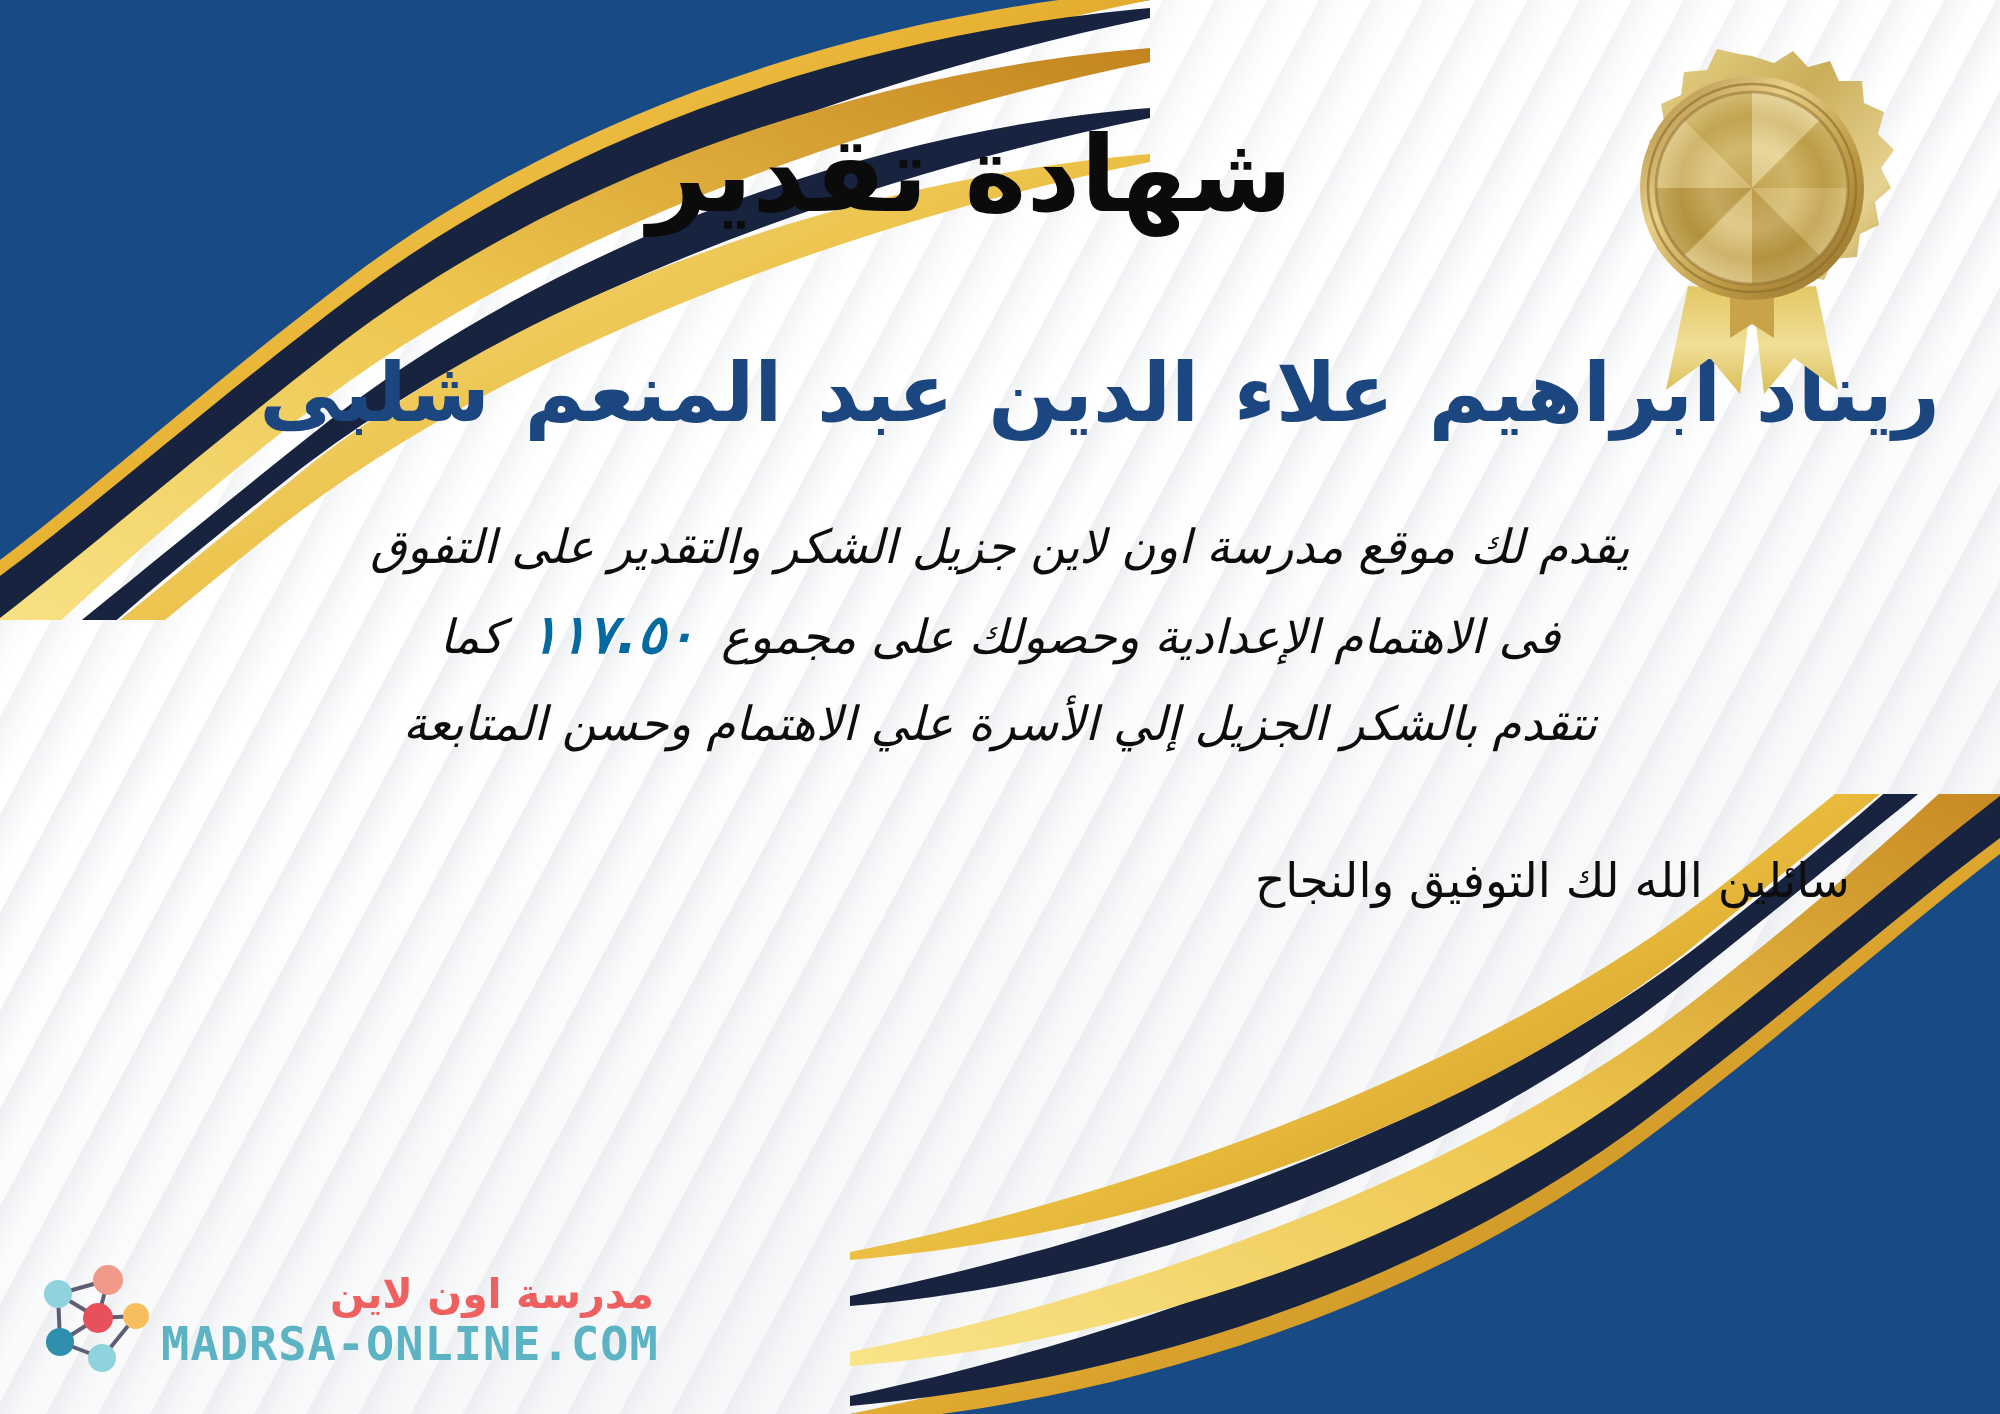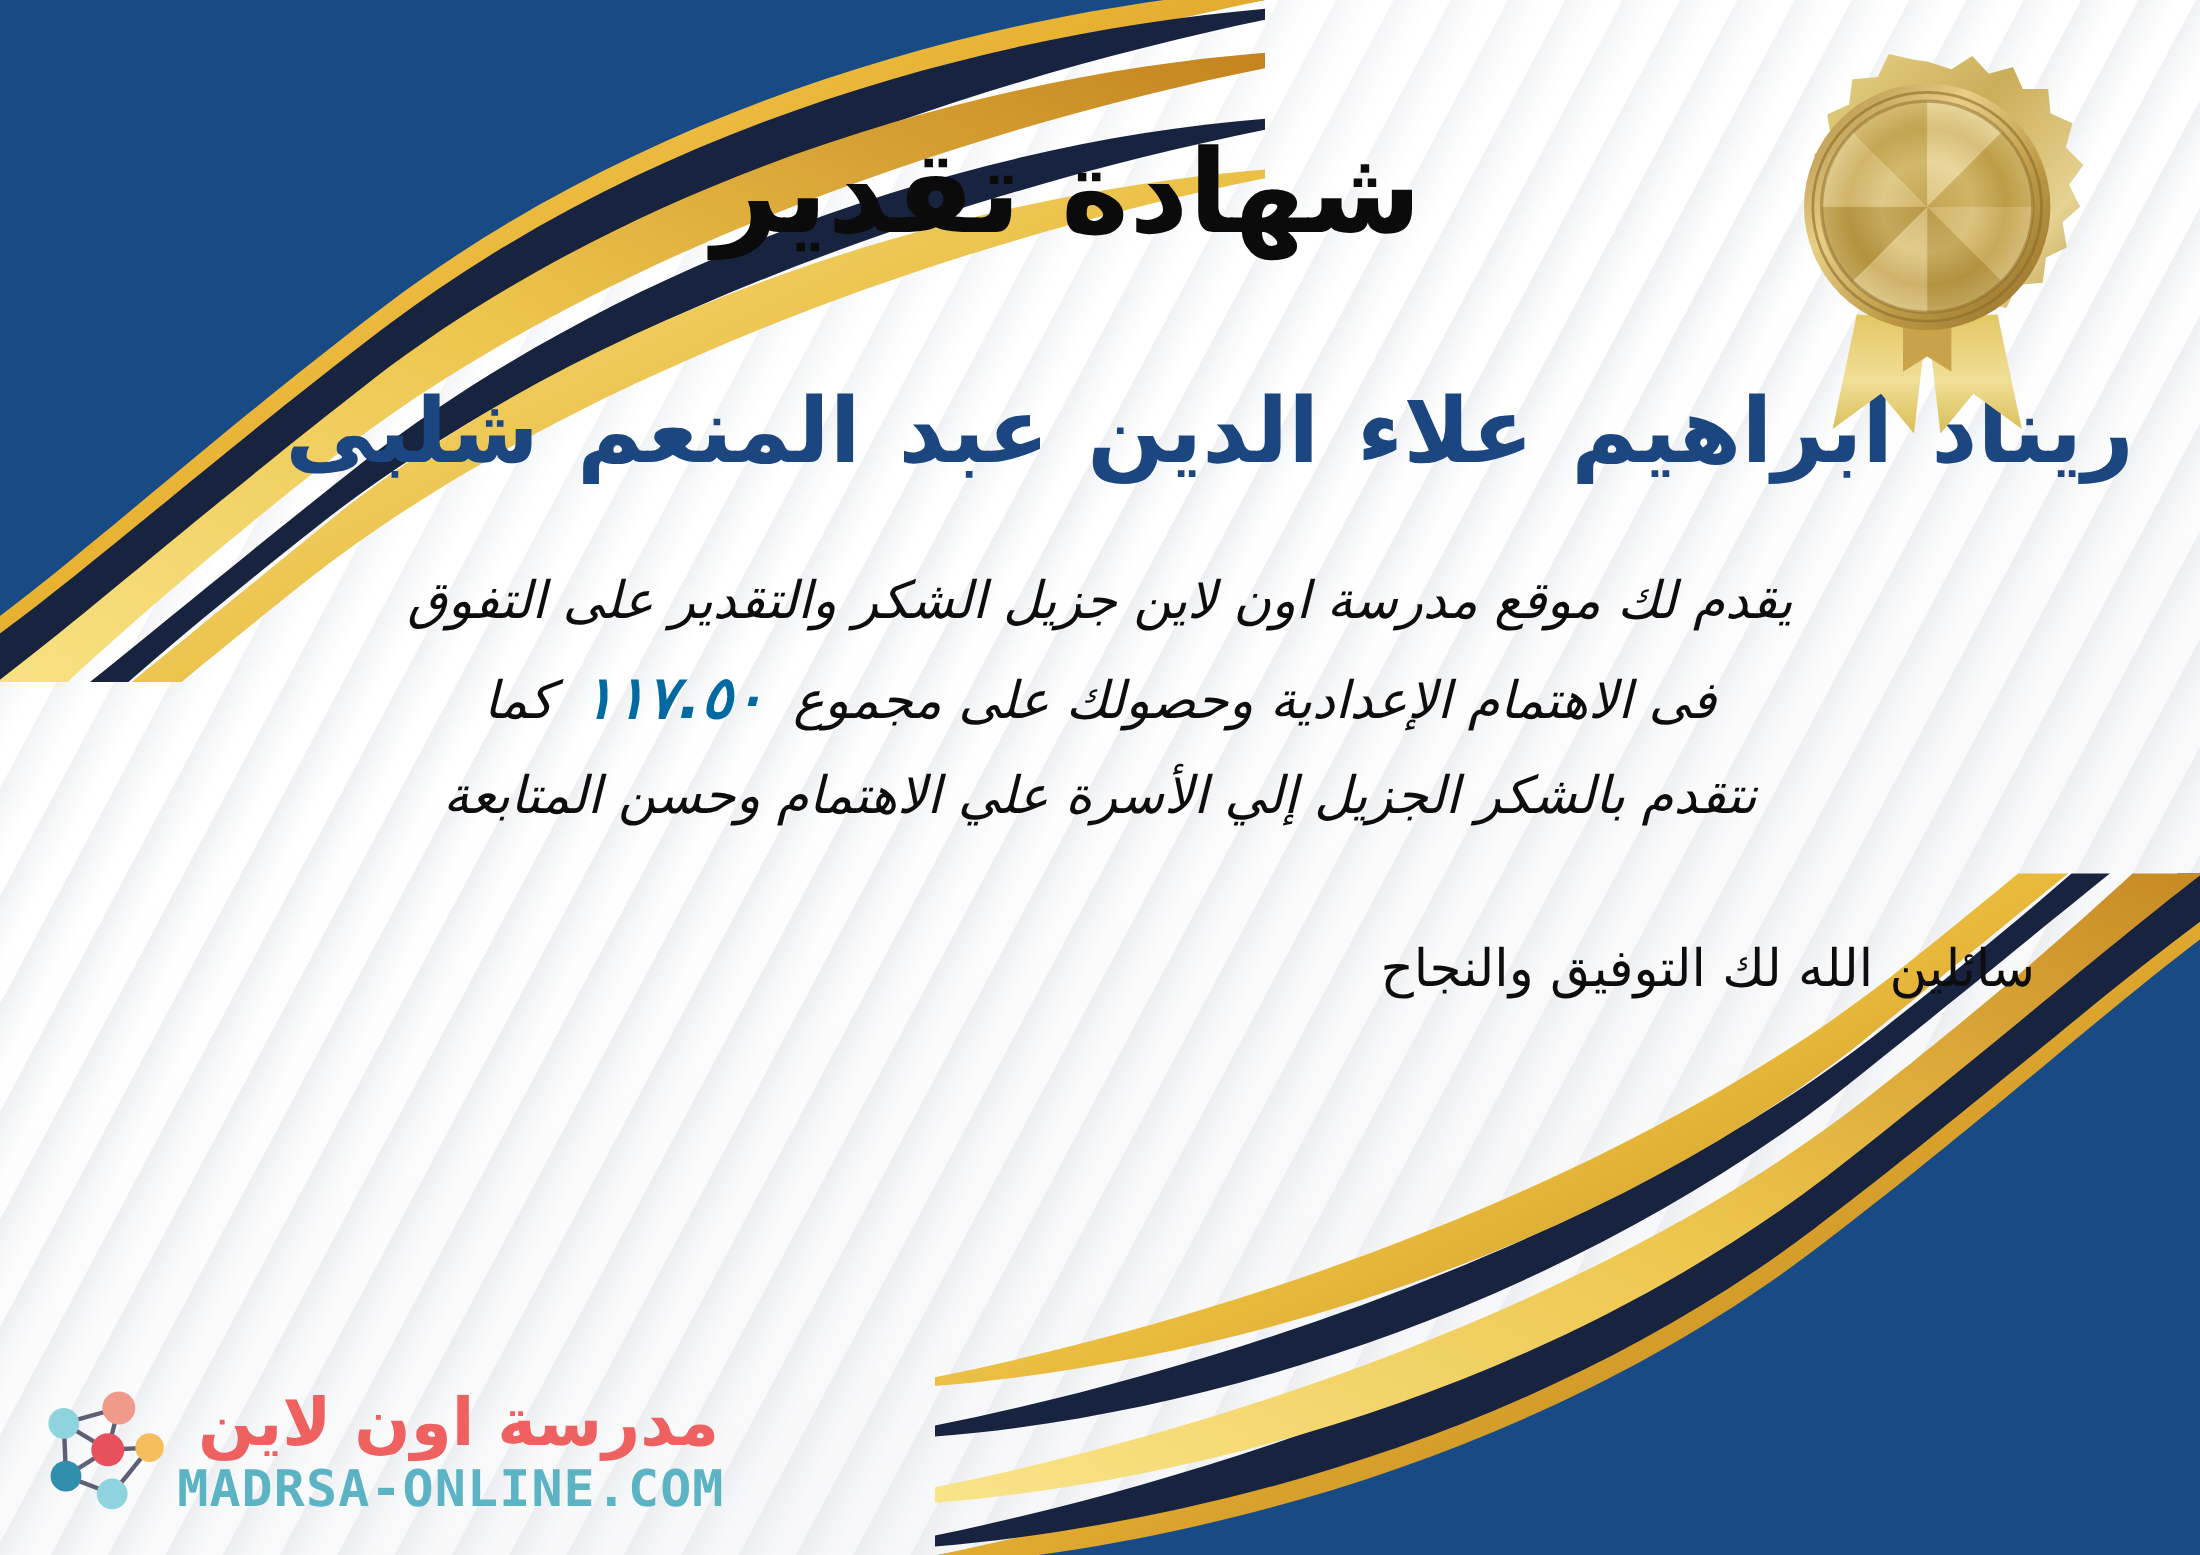--- a/index.html
+++ b/index.html
@@ -102,21 +102,21 @@
 
   
   .brand{
     position:absolute;left:36px;bottom:34px;
     z-index:7;
     display:flex;align-items:center;gap:10px;
     direction:rtl;
   }
   .brand-text{display:flex;flex-direction:column;align-items:flex-start;line-height:1;}
   .brand-ar{
-    font-size:60px;font-weight:700;color:#ef6060;
+    font-size:41px;font-weight:700;color:#ef6060;
     letter-spacing:0px;white-space:nowrap;
   }
   .brand-en{
     font-size:46px;font-weight:700;color:#5bb3c4;
     letter-spacing:1px;white-space:nowrap;direction:ltr;
     font-family:"DejaVu Sans Mono","Liberation Mono",monospace;
     transform:scaleX(1.02);
     margin-top:6px;
   }
   .brand-mark{width:120px;height:120px;flex:0 0 auto;}

